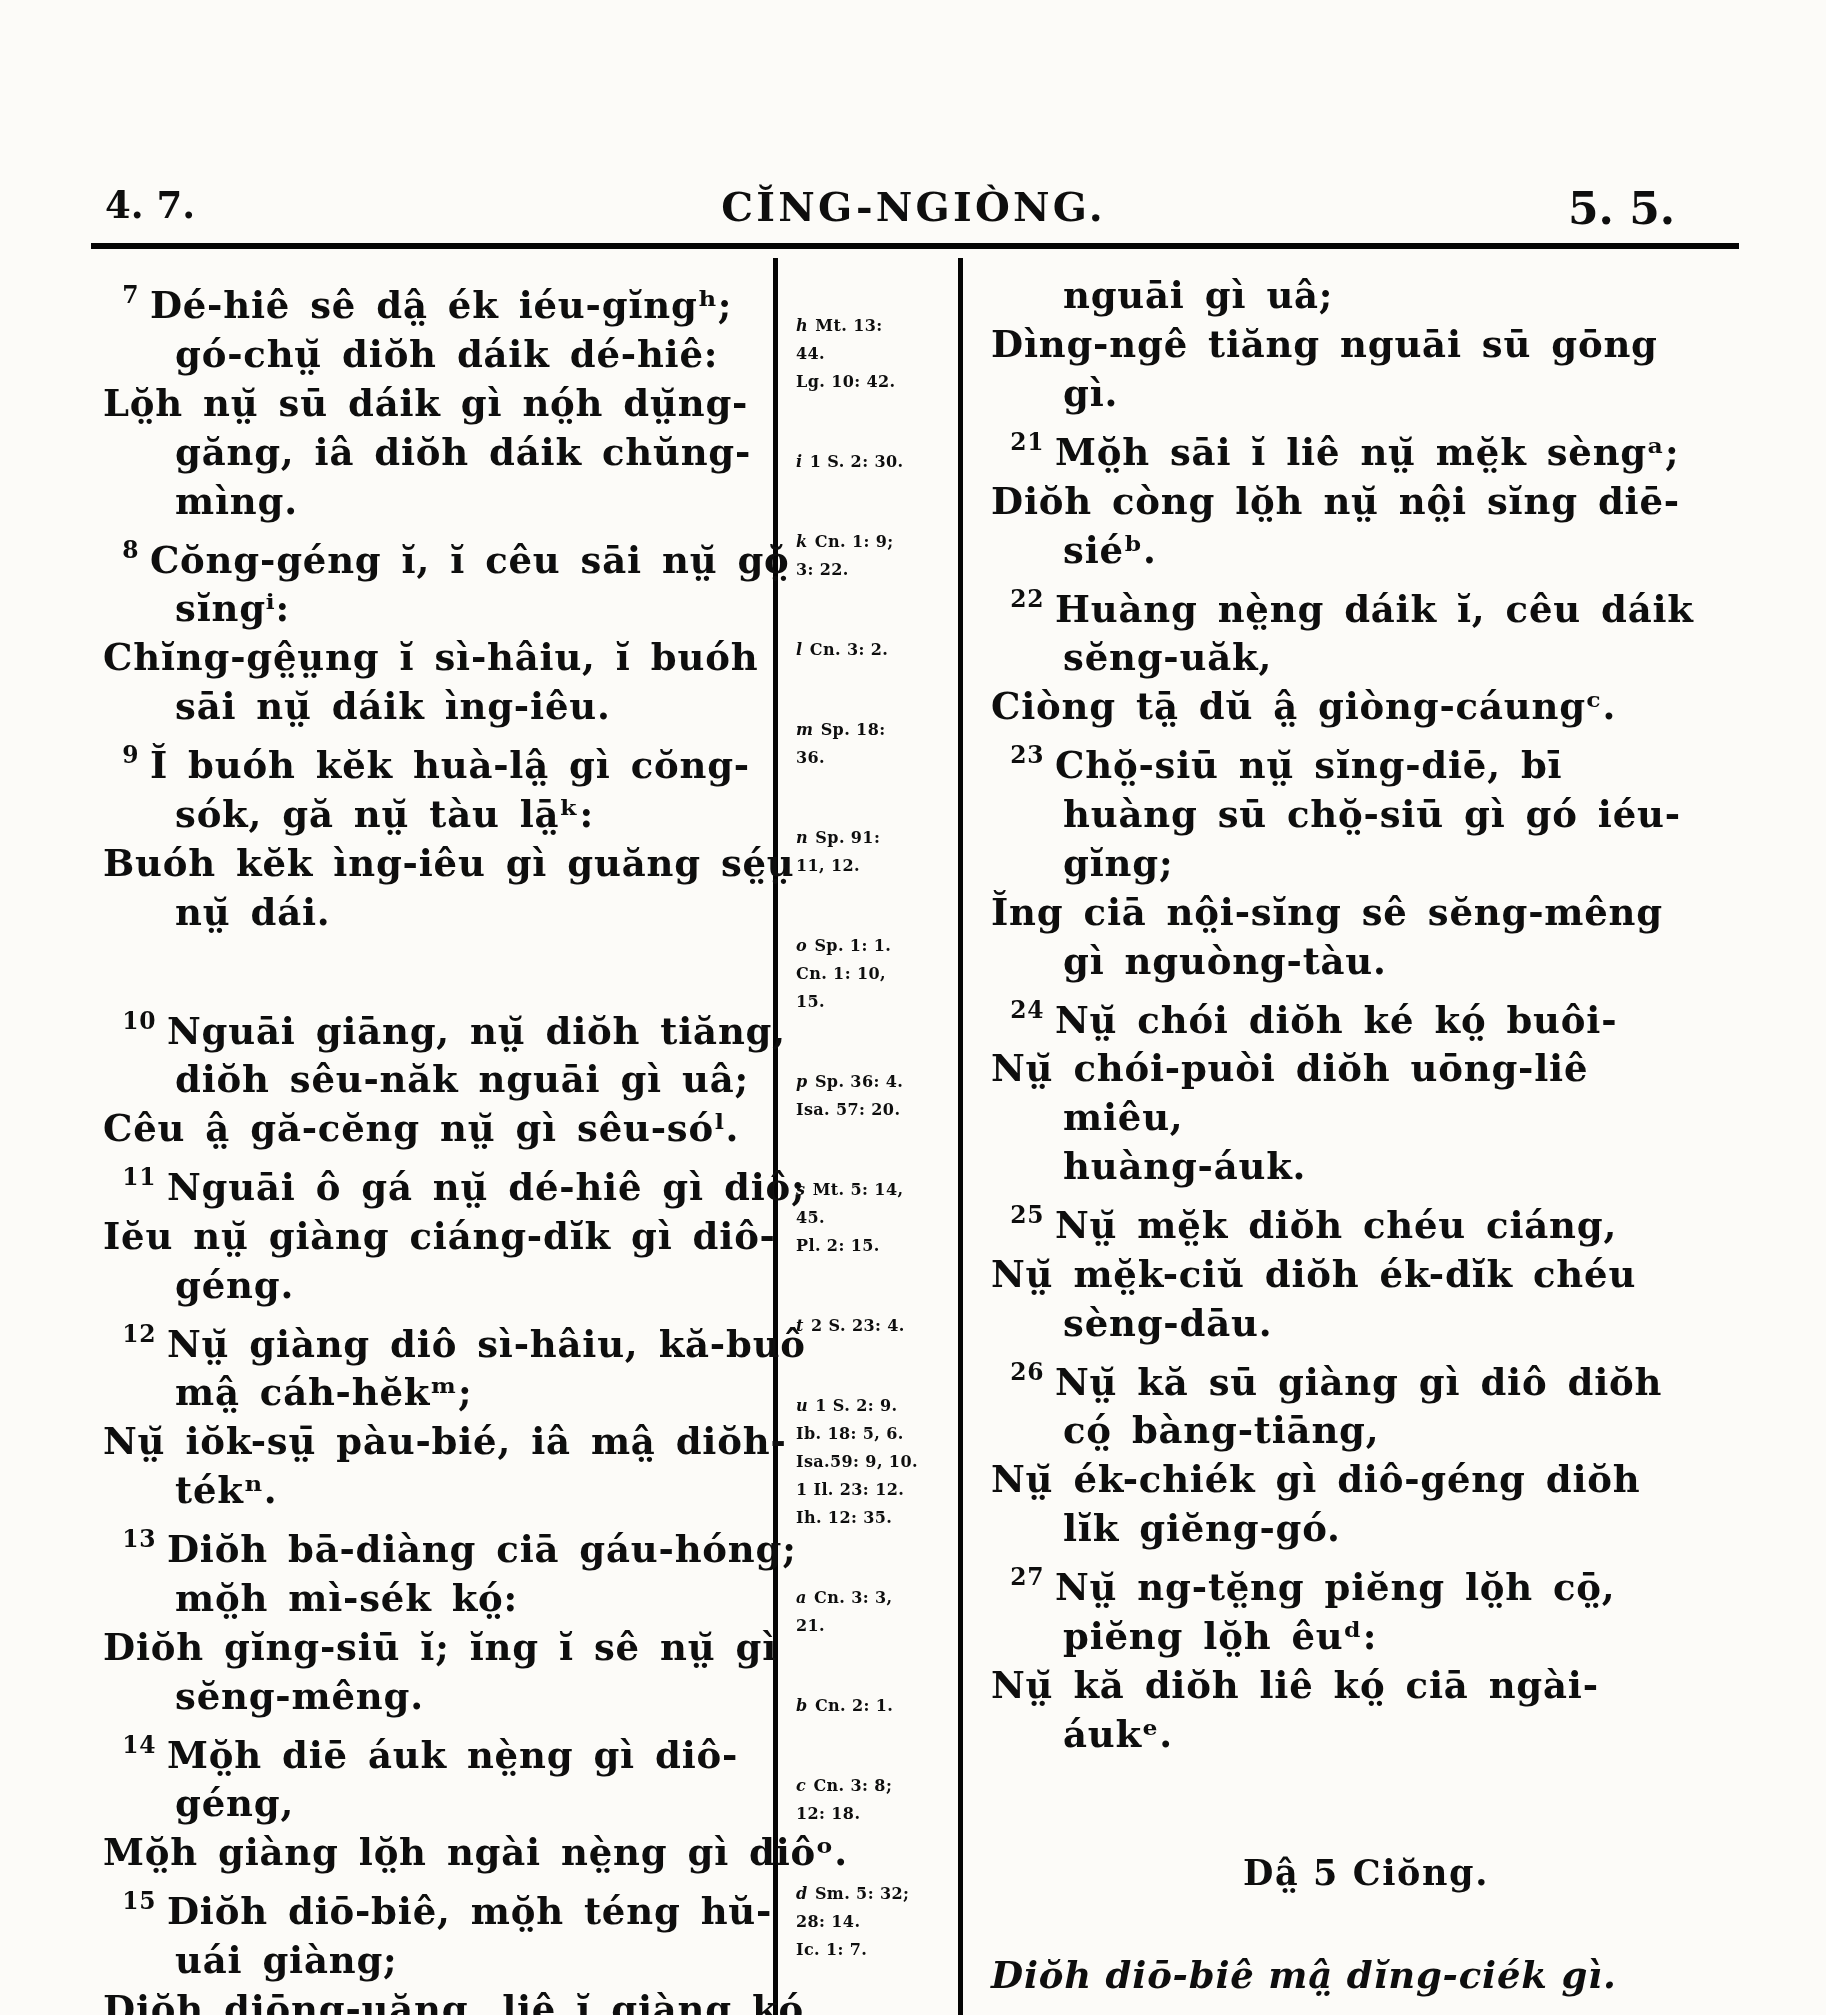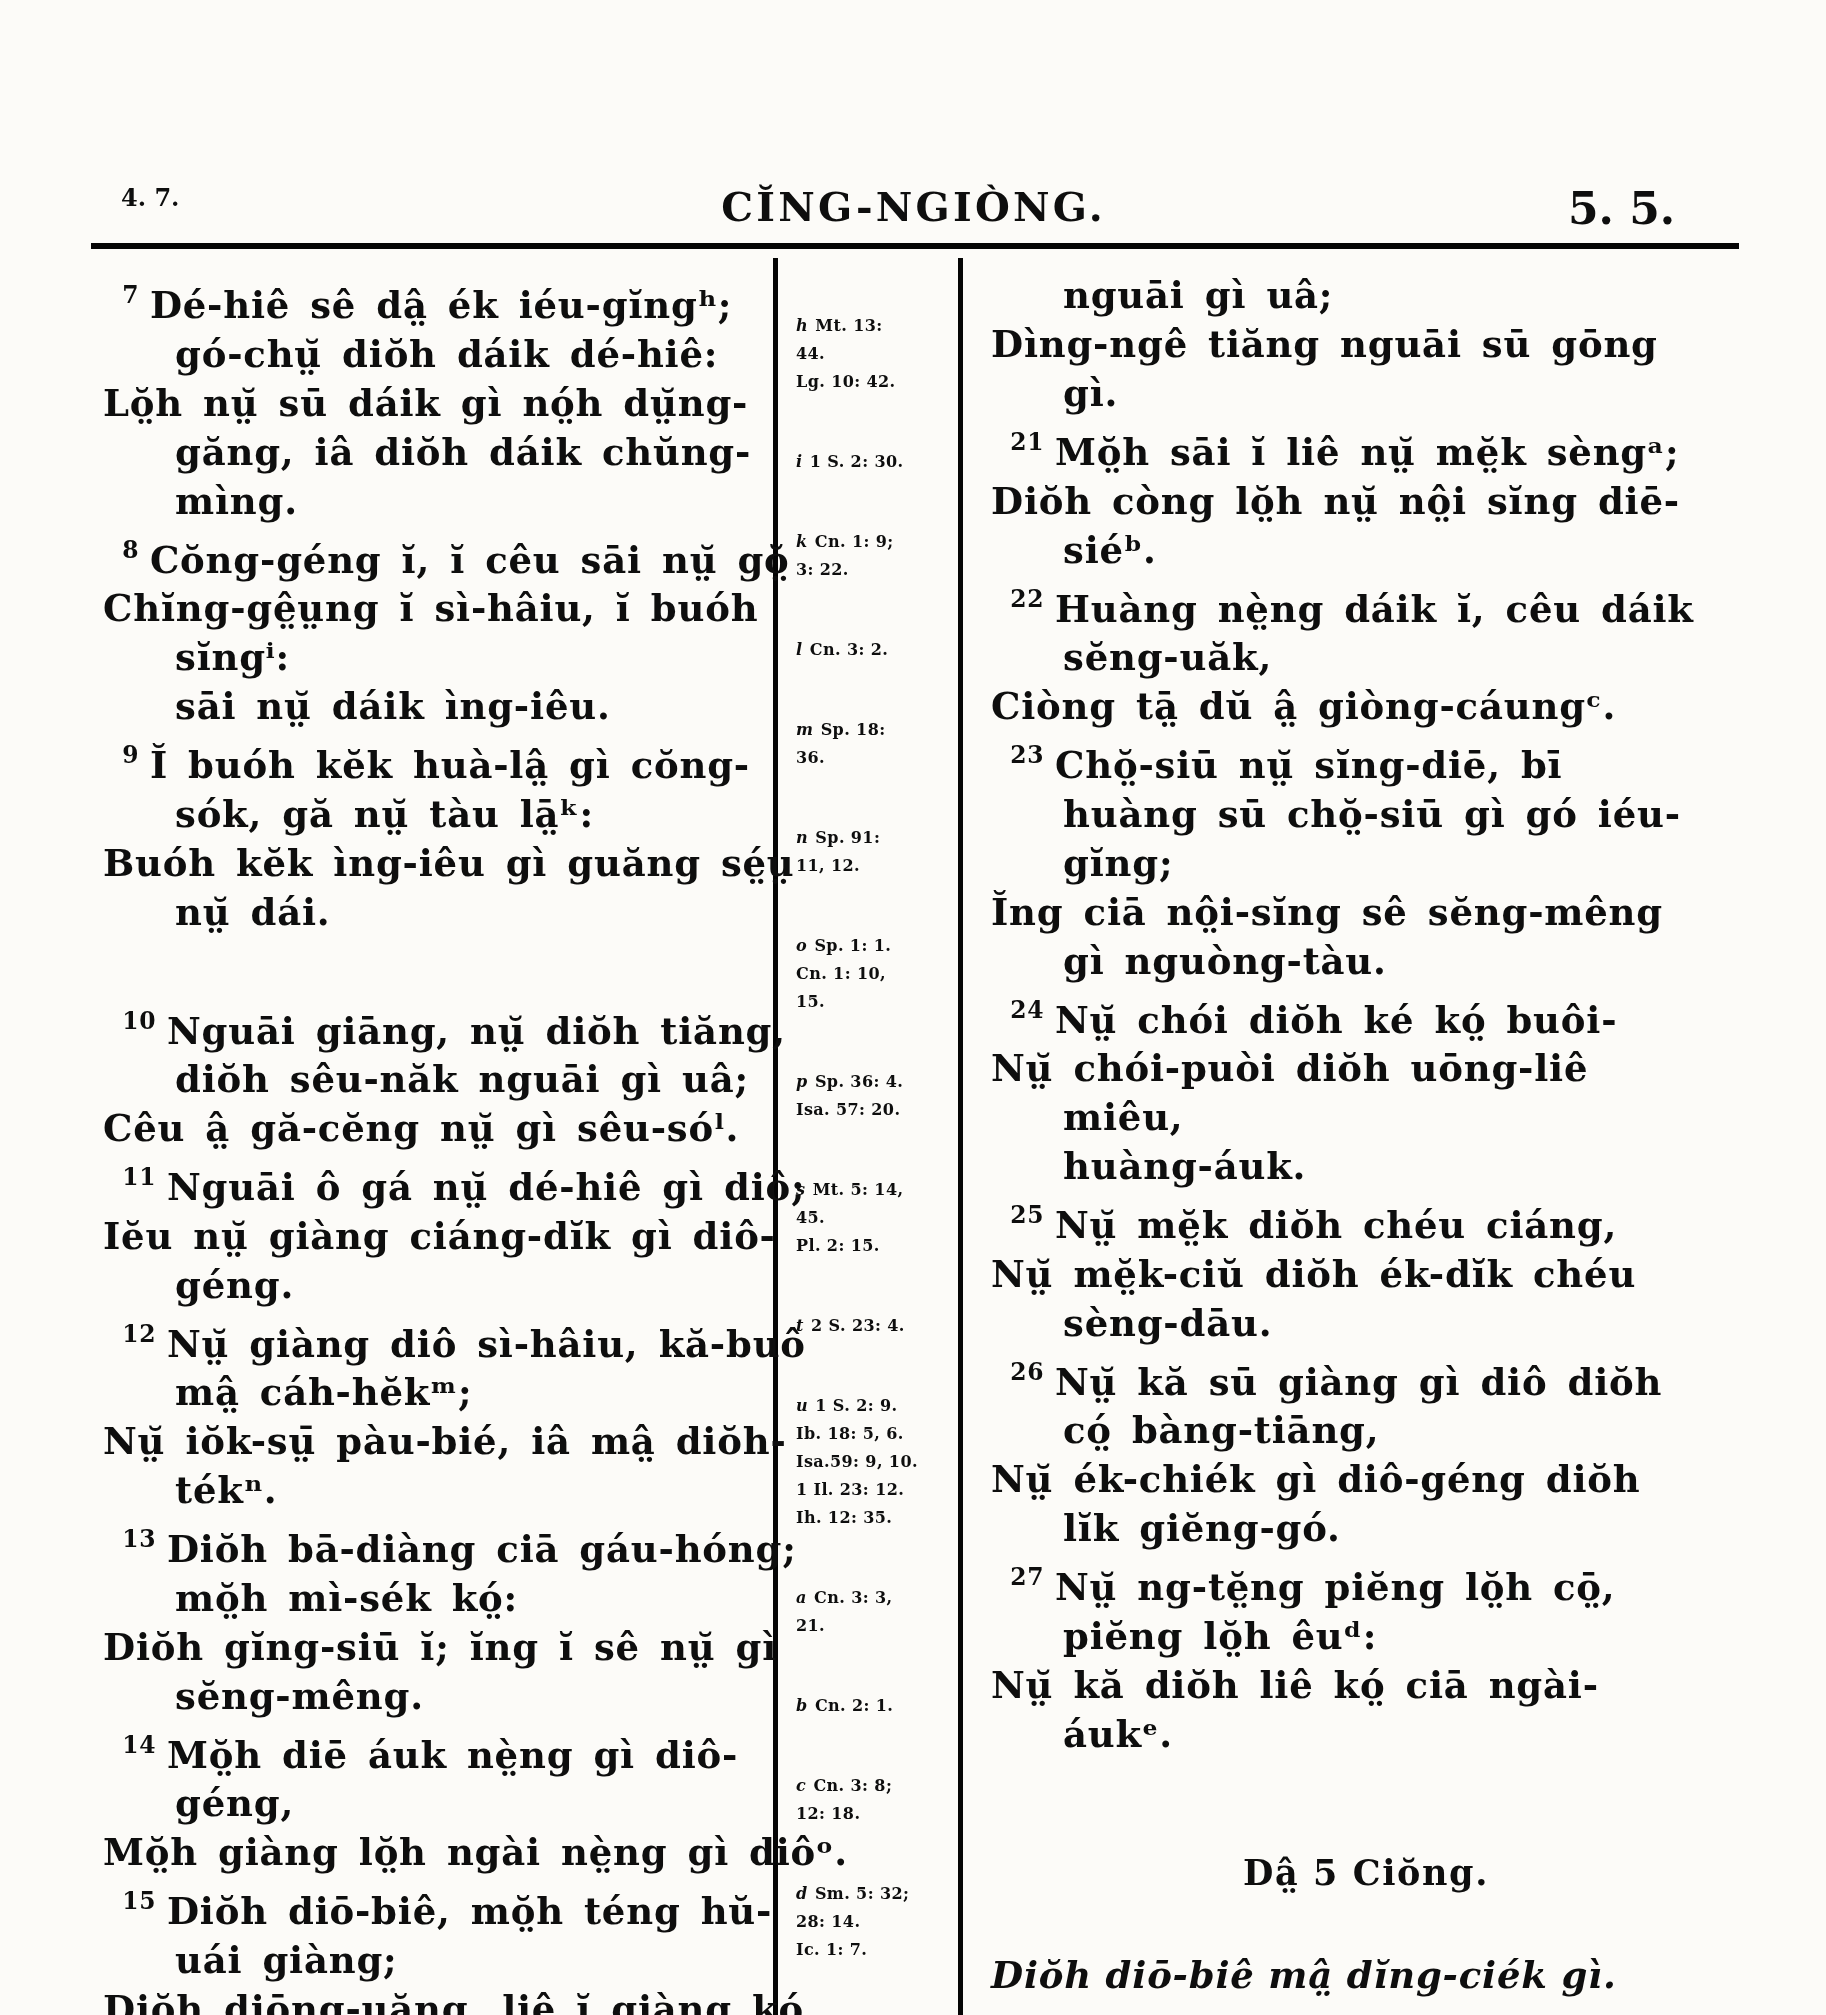--- a/index.html
+++ b/index.html
@@ -5,21 +5,21 @@
   html,body{margin:0;padding:0;background:#e8e6e0;}
   .page{
     position:relative;
     width:1827px;height:2875px;
     background:#fcfbf8;
     font-family:"DejaVu Serif","Liberation Serif",serif;
     color:#0e0e0e;
     overflow:hidden;
   }
   .hdr{position:absolute;top:183px;font-weight:bold;white-space:nowrap;}
-  .hdr-left{left:121px;font-size:24px;}
+  .hdr-left{left:105px;font-size:37px;}
   .hdr-right{left:1568px;font-size:44px;}
   .hdr-title{left:50%;transform:translateX(-50%);font-size:40px;letter-spacing:3.2px;}
   .rule-top{position:absolute;left:91px;top:243px;width:1648px;height:6.4px;background:#050505;}
   .vrule{position:absolute;top:258px;height:2474px;width:5.2px;background:#050505;}
   .vrule.v1{left:773px;}
   .vrule.v2{left:958px;}
 
   .col{position:absolute;top:271px;}
   .col-left{left:103px;width:669px;}
   .col-right{left:991px;width:750px;}
@@ -59,22 +59,22 @@
   <div class="vrule v1"></div>
   <div class="vrule v2"></div>
 
   <div class="col col-left" id="left-lines">
       <div class="line v"><span class="vn">7</span><span>Dé-hiê sê dâ̤ ék iéu-gĭngʰ;</span></div>
       <div class="line i1"><span>gó-chṳ̆ diŏh dáik dé-hiê:</span></div>
       <div class="line"><span>Lŏ̤h nṳ̆ sū dáik gì nó̤h dṳ̆ng-</span></div>
       <div class="line i1"><span>găng, iâ diŏh dáik chŭng-</span></div>
       <div class="line i1"><span>mìng.</span></div>
       <div class="line v"><span class="vn">8</span><span>Cŏng-géng ĭ, ĭ cêu sāi nṳ̆ gŏ̤</span></div>
+      <div class="line i1"><span>sĭngⁱ:</span></div>
       <div class="line"><span>Chĭng-gê̤ṳng ĭ sì-hâiu, ĭ buóh</span></div>
-      <div class="line i1"><span>sĭngⁱ:</span></div>
       <div class="line i1"><span>sāi nṳ̆ dáik ìng-iêu.</span></div>
       <div class="line v"><span class="vn">9</span><span>Ĭ buóh kĕk huà-lâ̤ gì cŏng-</span></div>
       <div class="line i1"><span>sók, gă nṳ̆ tàu lā̤ᵏ:</span></div>
       <div class="line"><span>Buóh kĕk ìng-iêu gì guăng sé̤ṳ</span></div>
       <div class="line i1"><span>nṳ̆ dái.</span></div>
       <div class="line v gap"><span class="vn">10</span><span>Nguāi giāng, nṳ̆ diŏh tiăng,</span></div>
       <div class="line i1"><span>diŏh sêu-năk nguāi gì uâ;</span></div>
       <div class="line"><span>Cêu â̤ gă-cĕng nṳ̆ gì sêu-sóˡ.</span></div>
       <div class="line v"><span class="vn">11</span><span>Nguāi ô gá nṳ̆ dé-hiê gì diô;</span></div>
       <div class="line"><span>Iĕu nṳ̆ giàng ciáng-dĭk gì diô-</span></div>

